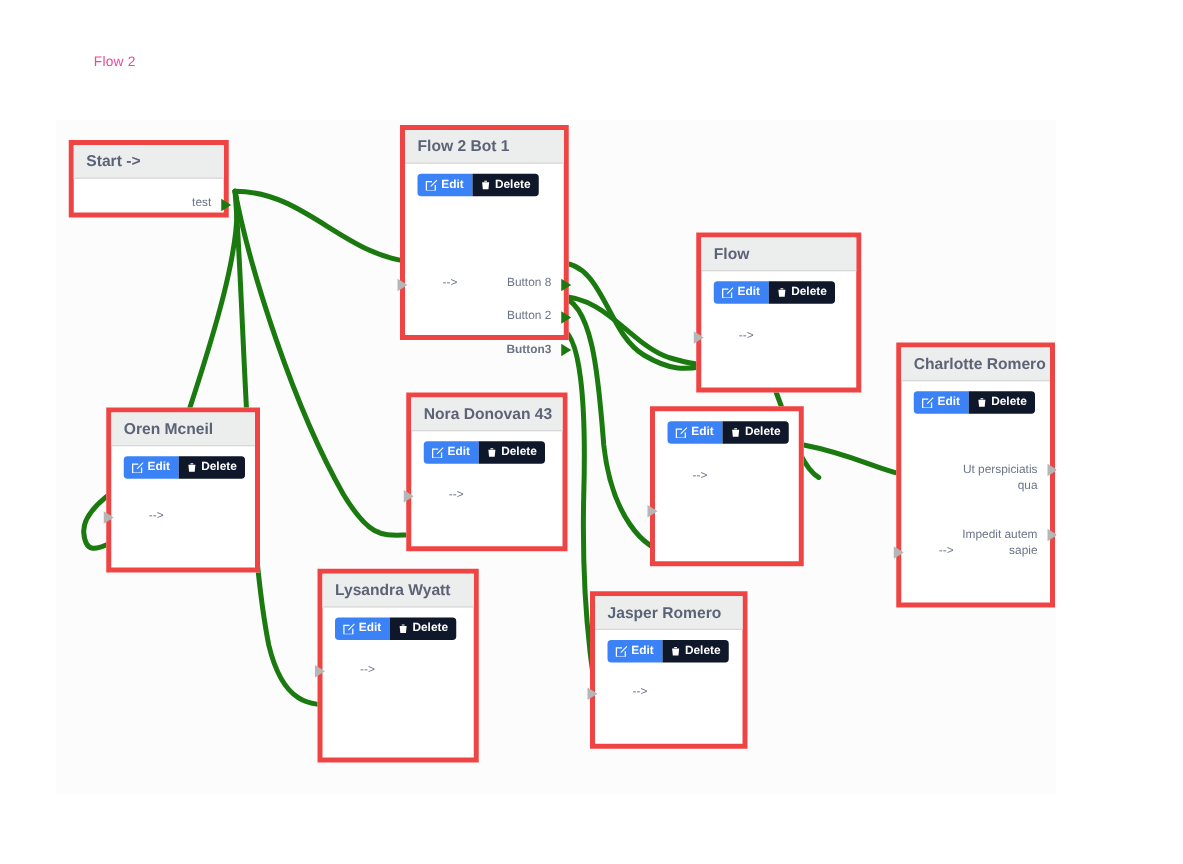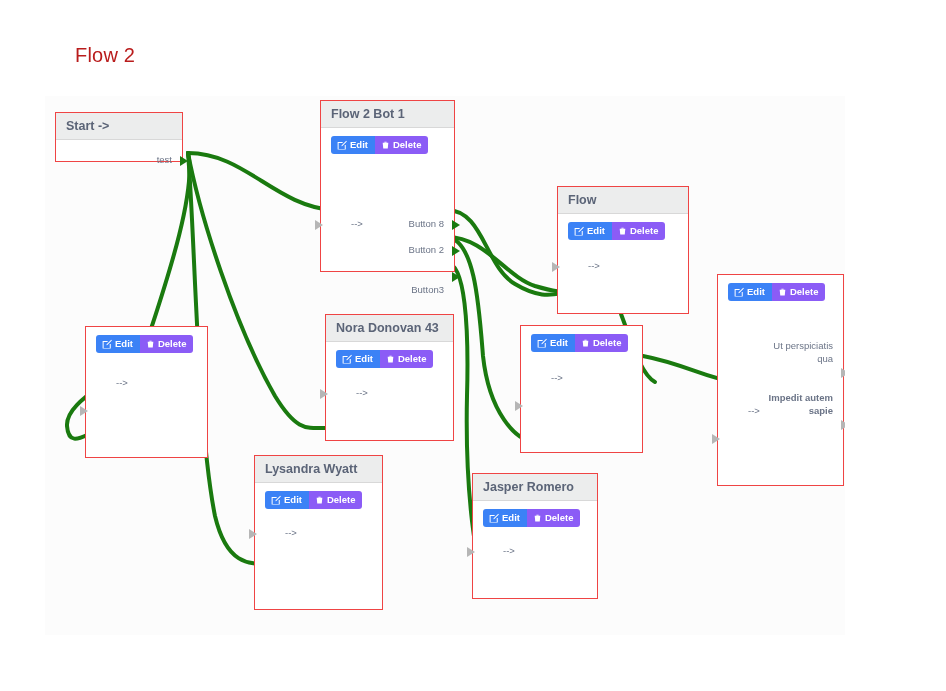--- a/index.html
+++ b/index.html
@@ -27,22 +27,22 @@
     top: 22px;
     width: 800px;
     height: 74px;
     background: #ffffff;
     box-sizing: border-box;
   }
   #flow-title {
     position: absolute;
     left: 30px;
     top: 22px;
-    font-size: 20px;
-    color: #b91c1c;
+    font-size: 11px;
+    color: #ec4899;
     font-family: "Liberation Sans", sans-serif;
     letter-spacing: .2px;
   }
   
   #canvas {
     position: absolute;
     left: 45px;
     top: 96px;
     width: 800px;
     height: 539px;
@@ -52,21 +52,21 @@
   #edges {
     position: absolute;
     left: 0; top: 0;
     width: 800px; height: 539px;
     pointer-events: none;
   }
   
   .node {
     position: absolute;
     background: #ffffff;
-    border: 1px solid #ef4444;
+    border: 4px solid #ef4444;
     box-sizing: border-box;
     z-index: 5;
   }
   .node-header {
     background: #eceded;
     border-bottom: 1px solid #d8d8d8;
     padding: 6px 10px;
     font-size: 12.5px;
     color: #5b6477;
     font-weight: bold;
@@ -94,21 +94,21 @@
     line-height: 1;
     font-family: "Liberation Sans", sans-serif;
     cursor: pointer;
     border: none;
   }
   .btn-edit {
     background: #3b82f6;
     border-radius: 3px 0 0 3px;
   }
   .btn-delete {
-    background: #8b5cf6;
+    background: #0f172a;
     border-radius: 0 3px 3px 0;
   }
   .btn svg { display: block; }
   
   .port-row {
     position: absolute;
     font-size: 9.5px;
     color: #6b7487;
     font-family: "Liberation Sans", sans-serif;
     white-space: nowrap;
@@ -154,21 +154,21 @@
         <path d="M 143,57 C 155,120 190,230 230,300 C 252,336 262,332 282,332" fill="none" stroke="#1a7a0f" stroke-width="4" stroke-linecap="round"></path>
         <path d="M 143,57 C 150,140 152,330 170,420 C 182,470 205,468 226,468" fill="none" stroke="#1a7a0f" stroke-width="4" stroke-linecap="round"></path>
         <path d="M 402,114 C 438,114 440,170 470,188 C 500,206 512,196 530,196" fill="none" stroke="#1a7a0f" stroke-width="4" stroke-linecap="round"></path>
         <path d="M 402,141 C 440,141 460,180 490,190 C 510,196 516,196 530,196" fill="none" stroke="#1a7a0f" stroke-width="4" stroke-linecap="round"></path>
         <path d="M 402,141 C 430,144 434,210 438,260 C 444,315 470,346 492,346" fill="none" stroke="#1a7a0f" stroke-width="4" stroke-linecap="round"></path>
         <path d="M 402,167 C 420,167 424,230 422,300 C 420,390 430,482 444,484" fill="none" stroke="#1a7a0f" stroke-width="4" stroke-linecap="round"></path>
         <path d="M 576,218 C 588,250 596,278 610,286" fill="none" stroke="#1a7a0f" stroke-width="4" stroke-linecap="round"></path>
         <path d="M 598,260 C 640,268 660,282 690,286" fill="none" stroke="#1a7a0f" stroke-width="4" stroke-linecap="round"></path>
       </svg>
     <div id="node-layer">
-        <div class="node" style="left: 10px; top: 16px; width: 128px; height: 50px;">
+        <div class="node" style="left: 10px; top: 16px; width: 128px; height: 62px;">
           <div class="node-header">Start -&gt;</div>
           <div class="marker marker-out" style="right: -6px; top: 43px;"></div>
           <div class="node-body" style="height: 34px;">
             <div class="port-row port-out" style="top: 14px;">test</div>
           </div>
         </div>
         <div class="node" style="left: 275px; top: 4px; width: 135px; height: 172px;">
           <div class="node-header">Flow 2 Bot 1</div>
           <div class="marker marker-in" style="left: -6px; top: 119px;"></div>
           <div class="marker marker-out" style="right: -6px; top: 119px;"></div>
@@ -186,21 +186,21 @@
               <div class="btn btn-delete">
                 <svg width="9" height="10" viewBox="0 0 16 16">
                   <path fill="#ffffff" d="M3 4h10l-1 10H4L3 4zM6 2h4v1.4H6V2z"></path>
                 </svg>
                 <span>Delete</span>
               </div>
             </div>
             <div class="port-row port-in" style="top: 90px;">--&gt;</div>
             <div class="port-row port-out" style="top: 90px;">Button 8</div>
             <div class="port-row port-out" style="top: 116px;">Button 2</div>
-            <div class="port-row port-out" style="top: 156px;">Button3</div>
+            <div class="port-row port-out" style="top: 143px; font-weight: bold;">Button3</div>
           </div>
         </div>
         <div class="node" style="left: 512px; top: 90px; width: 132px; height: 128px;">
           <div class="node-header">Flow</div>
           <div class="marker marker-in" style="left: -6px; top: 75px;"></div>
           <div class="node-body" style="height: 100px;">
             <div class="btn-row">
               <div class="btn btn-edit">
                 <svg width="10" height="10" viewBox="0 0 16 16">
                   <path fill="#ffffff" d="M1 3h8v1.6H2.6v9.8h9.8V8H14v7H1V3z"></path>
@@ -212,20 +212,21 @@
                 <svg width="9" height="10" viewBox="0 0 16 16">
                   <path fill="#ffffff" d="M3 4h10l-1 10H4L3 4zM6 2h4v1.4H6V2z"></path>
                 </svg>
                 <span>Delete</span>
               </div>
             </div>
             <div class="port-row port-in" style="top: 46px;">--&gt;</div>
           </div>
         </div>
         <div class="node" style="left: 672px; top: 178px; width: 127px; height: 212px;">
+          <div class="node-header">Charlotte Romero</div>
           <div class="marker marker-in" style="left: -6px; top: 159px;"></div>
           <div class="marker marker-out" style="right: -6px; top: 93px; border-left-color: rgb(182, 182, 182);"></div>
           <div class="marker marker-out" style="right: -6px; top: 145px; border-left-color: rgb(182, 182, 182);"></div>
           <div class="node-body" style="height: 184px;">
             <div class="btn-row">
               <div class="btn btn-edit">
                 <svg width="10" height="10" viewBox="0 0 16 16">
                   <path fill="#ffffff" d="M1 3h8v1.6H2.6v9.8h9.8V8H14v7H1V3z"></path>
                   <path fill="#ffffff" d="M14.8 1.2l1.0 1.0-7.3 7.3-1.6.6.6-1.6 7.3-7.3z"></path>
                 </svg>
@@ -233,24 +234,25 @@
               </div>
               <div class="btn btn-delete">
                 <svg width="9" height="10" viewBox="0 0 16 16">
                   <path fill="#ffffff" d="M3 4h10l-1 10H4L3 4zM6 2h4v1.4H6V2z"></path>
                 </svg>
                 <span>Delete</span>
               </div>
             </div>
             <div class="port-row port-in" style="top: 130px;">--&gt;</div>
             <div class="port-row port-out port-multiline" style="top: 64px; white-space: normal; max-width: 72px;">Ut perspiciatis qua</div>
-            <div class="port-row port-out port-multiline" style="top: 116px; white-space: normal; max-width: 72px; font-weight: bold;">Impedit autem sapie</div>
+            <div class="port-row port-out port-multiline" style="top: 116px; white-space: normal; max-width: 72px;">Impedit autem sapie</div>
           </div>
         </div>
         <div class="node" style="left: 40px; top: 230px; width: 123px; height: 132px;">
+          <div class="node-header">Oren Mcneil</div>
           <div class="marker marker-in" style="left: -6px; top: 79px;"></div>
           <div class="node-body" style="height: 104px;">
             <div class="btn-row">
               <div class="btn btn-edit">
                 <svg width="10" height="10" viewBox="0 0 16 16">
                   <path fill="#ffffff" d="M1 3h8v1.6H2.6v9.8h9.8V8H14v7H1V3z"></path>
                   <path fill="#ffffff" d="M14.8 1.2l1.0 1.0-7.3 7.3-1.6.6.6-1.6 7.3-7.3z"></path>
                 </svg>
                 <span>Edit</span>
               </div>

